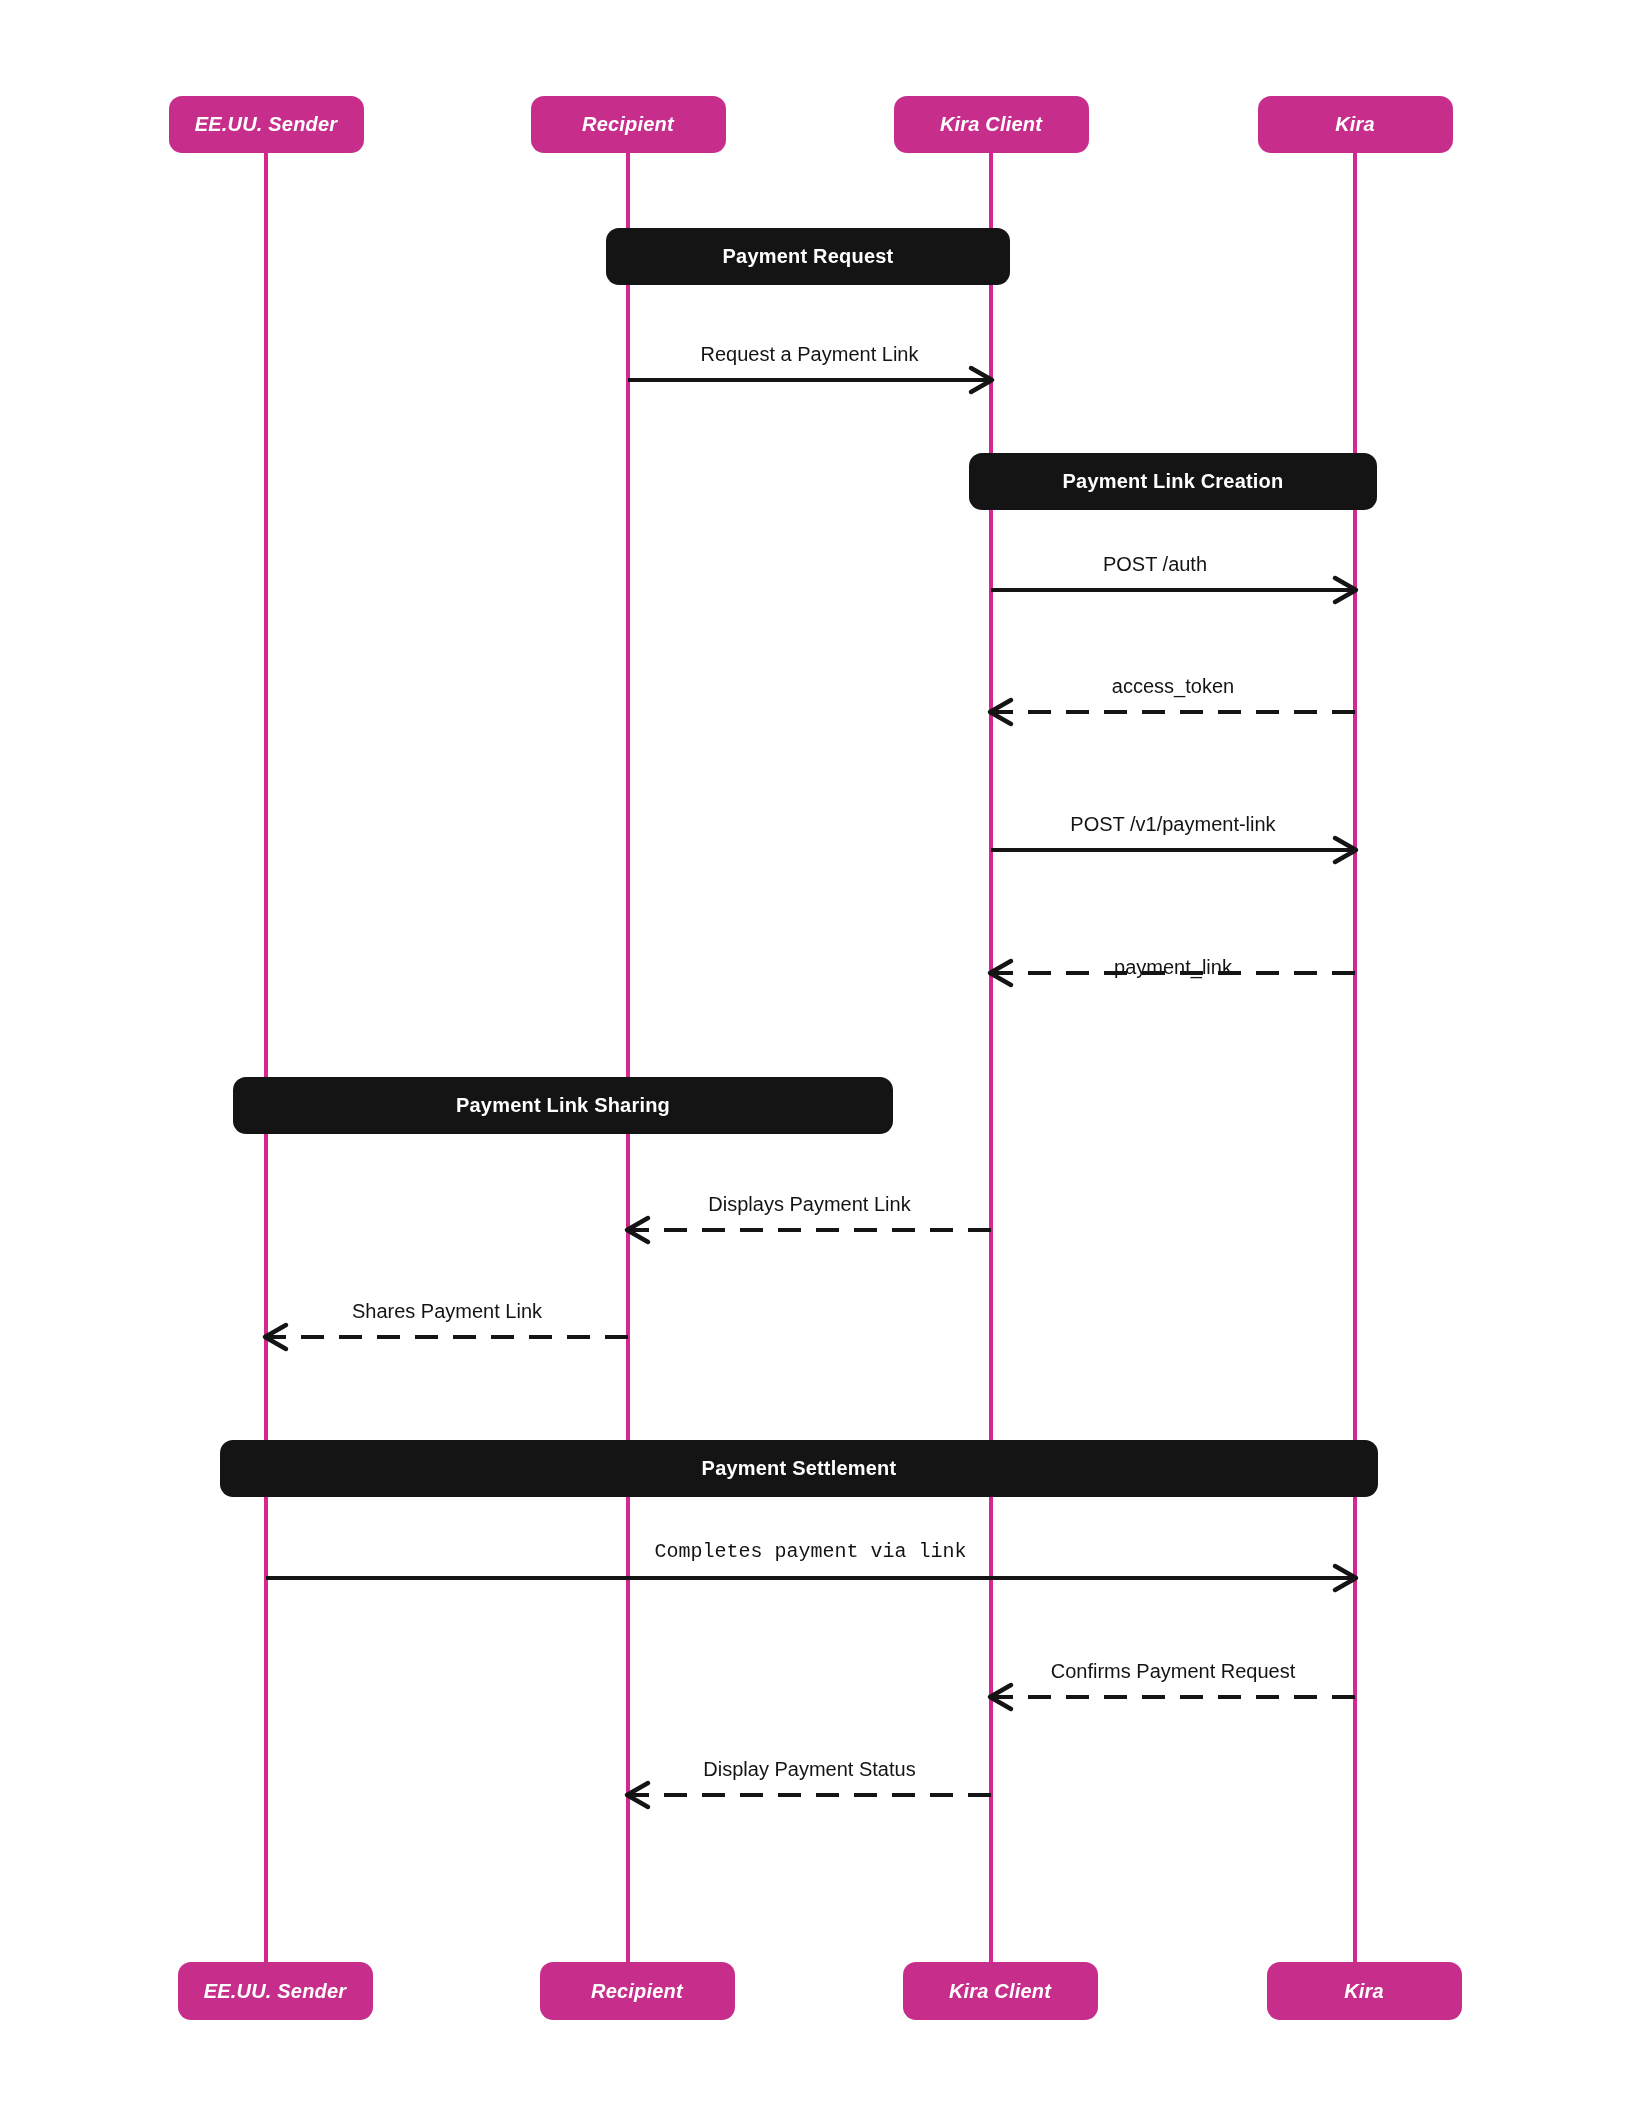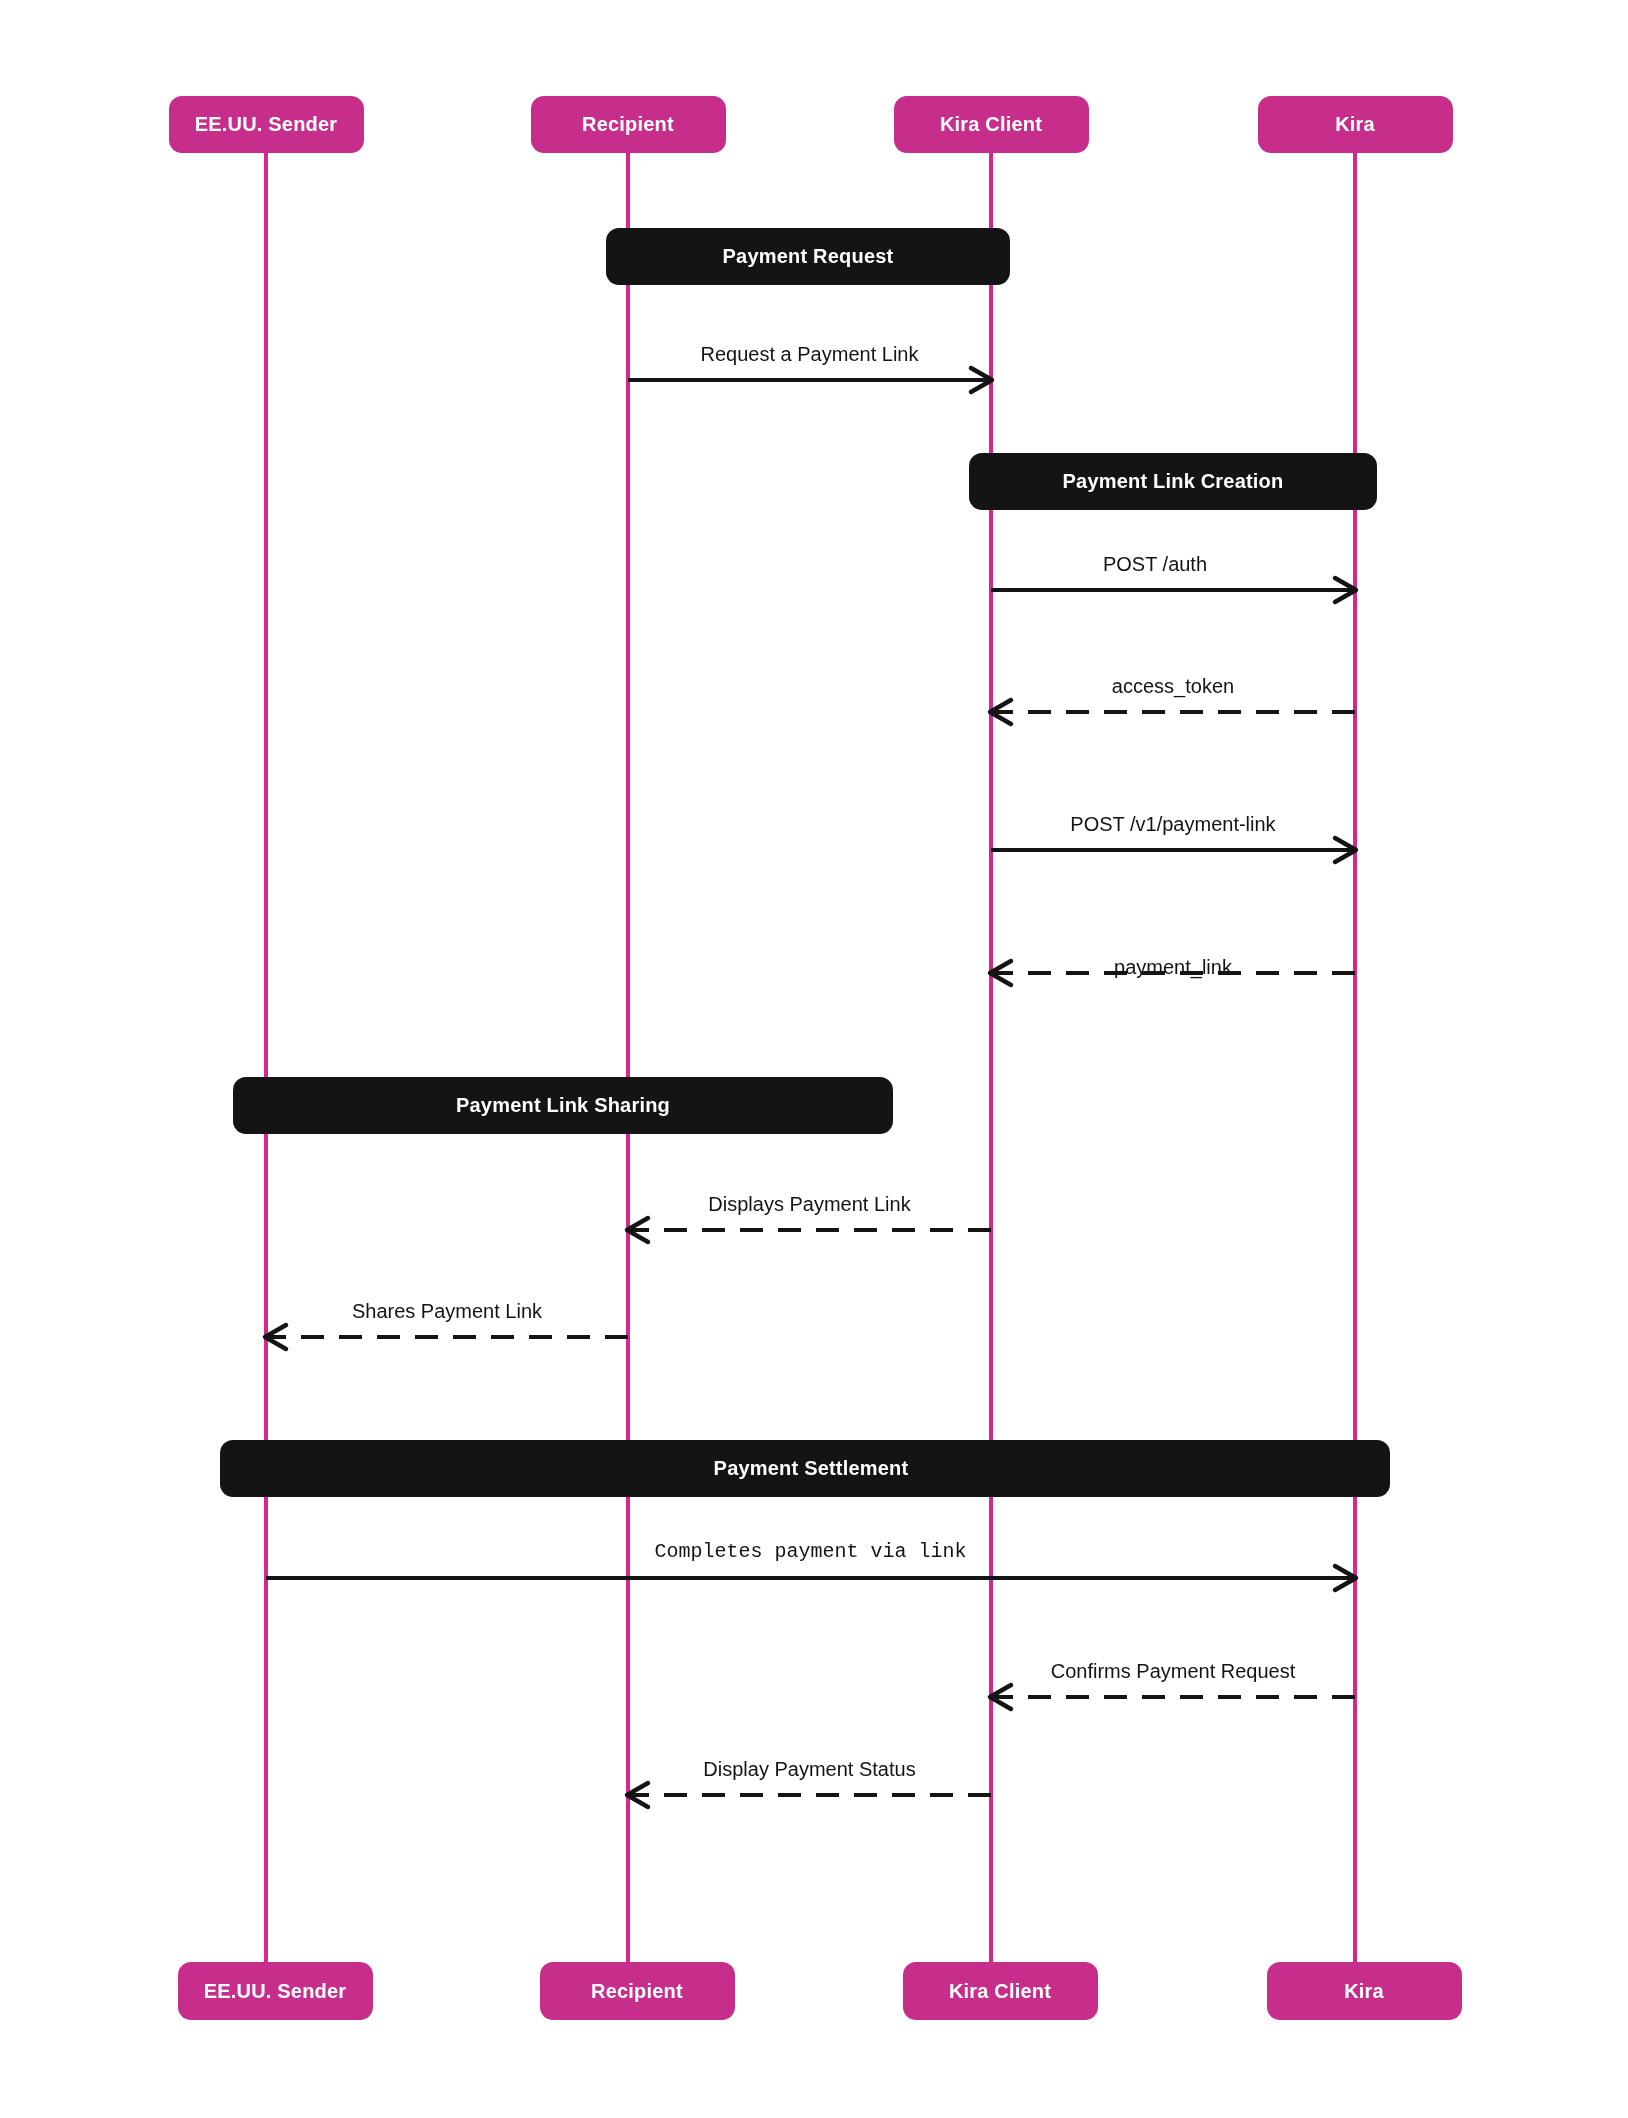--- a/index.html
+++ b/index.html
@@ -5,21 +5,21 @@
 <style>
   html,body{margin:0;padding:0;background:#ffffff;}
   #stage{
     position:relative;width:1628px;height:2118px;background:var(--bg,#fff);
     font-family:"Liberation Sans",sans-serif;overflow:hidden;
   }
   .lifeline{position:absolute;width:4px;background:var(--pink-line);}
   .actor-box{
     position:absolute;display:flex;align-items:center;justify-content:center;
     background:var(--pink-box);color:#fff;font-weight:bold;font-size:20px;
-    border-radius:13px;letter-spacing:.2px;
+    border-radius:13px;letter-spacing:.2px;font-style:italic;
   }
   .section-bar{
     position:absolute;display:flex;align-items:center;justify-content:center;
     background:var(--dark);color:#fff;font-weight:bold;font-size:20px;
     border-radius:13px;letter-spacing:.2px;text-align:right;
   }
   .msg-label{
     position:absolute;text-align:center;font-size:20px;color:var(--dark);
     line-height:24px;white-space:nowrap;
   }
@@ -40,21 +40,21 @@
     <div class="actor-box" style="left: 177.5px; top: 1962px; width: 195px; height: 58px;">EE.UU. Sender</div>
     <div class="actor-box" style="left: 530.5px; top: 96px; width: 195px; height: 57px;">Recipient</div>
     <div class="actor-box" style="left: 539.5px; top: 1962px; width: 195px; height: 58px;">Recipient</div>
     <div class="actor-box" style="left: 893.5px; top: 96px; width: 195px; height: 57px;">Kira Client</div>
     <div class="actor-box" style="left: 902.5px; top: 1962px; width: 195px; height: 58px;">Kira Client</div>
     <div class="actor-box" style="left: 1257.5px; top: 96px; width: 195px; height: 57px;">Kira</div>
     <div class="actor-box" style="left: 1266.5px; top: 1962px; width: 195px; height: 58px;">Kira</div>
     <div class="section-bar" style="left: 606px; top: 228px; width: 404px; height: 57px;">Payment Request</div>
     <div class="section-bar" style="left: 969px; top: 453px; width: 408px; height: 57px;">Payment Link Creation</div>
     <div class="section-bar" style="left: 233px; top: 1077px; width: 660px; height: 57px;">Payment Link Sharing</div>
-    <div class="section-bar" style="left: 220px; top: 1440px; width: 1158px; height: 57px; padding-left: 12px;">Payment Settlement</div>
+    <div class="section-bar" style="left: 220px; top: 1440px; width: 1158px; height: 57px;">Payment Settlement</div>
     <div class="msg-label" style="left: 628px; top: 342px; width: 363px;">Request a Payment Link</div>
     <div class="msg-line solid" style="left: 628px; top: 378px; width: 363px;"></div>
     <div class="chev" style="left: 964px; top: 364px;"><svg width="32" height="32" viewBox="0 0 32 32" fill="none">
         <path d="M7 4 L28 16 L7 28" stroke="currentColor" stroke-width="4.5" stroke-linecap="round" stroke-linejoin="round"></path>
       </svg></div>
     <div class="msg-label" style="left: 973px; top: 552px; width: 364px;">POST /auth</div>
     <div class="msg-line solid" style="left: 991px; top: 588px; width: 364px;"></div>
     <div class="chev" style="left: 1328px; top: 574px;"><svg width="32" height="32" viewBox="0 0 32 32" fill="none">
         <path d="M7 4 L28 16 L7 28" stroke="currentColor" stroke-width="4.5" stroke-linecap="round" stroke-linejoin="round"></path>
       </svg></div>

